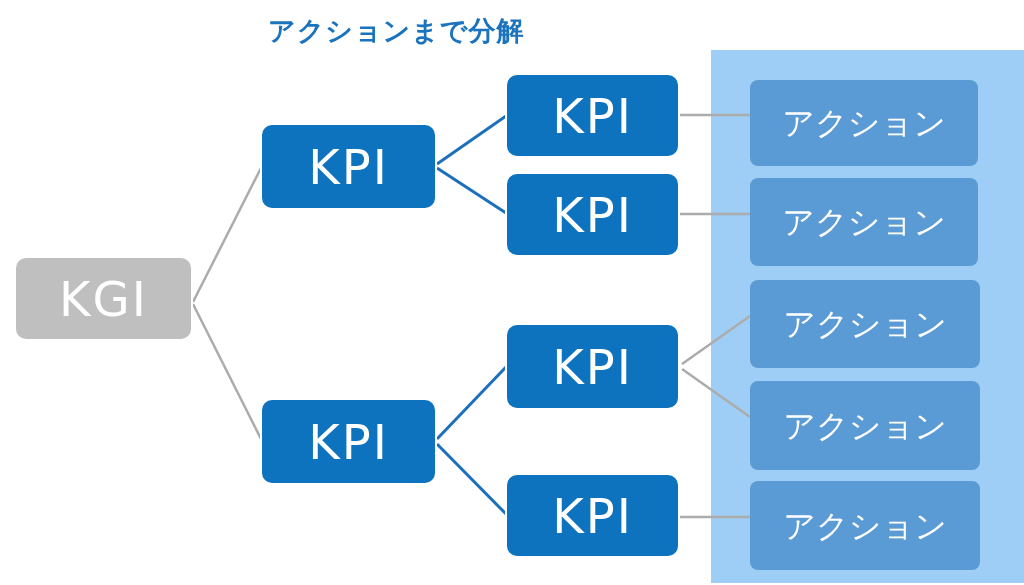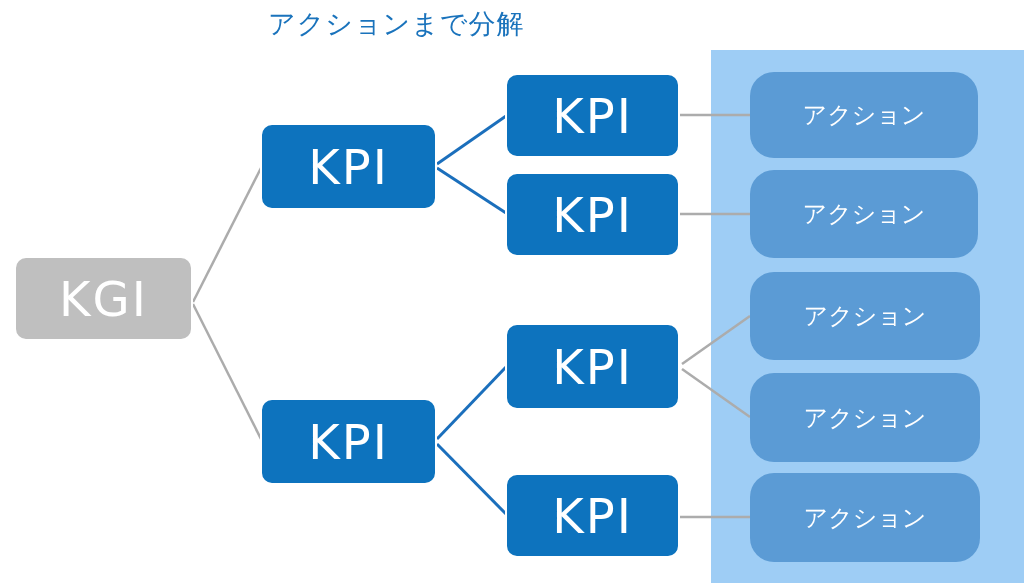--- a/index.html
+++ b/index.html
@@ -41,31 +41,32 @@
     font-size:48px;letter-spacing:2px;
   }
   .kpi-l2-top{left:260px;top:123px;width:177px;height:87px;}
   .kpi-l2-bottom{left:260px;top:398px;width:177px;height:87px;}
   .kpi-l3-1{left:505px;top:73px;width:175px;height:85px;}
   .kpi-l3-2{left:505px;top:172px;width:175px;height:85px;}
   .kpi-l3-3{left:505px;top:323px;width:175px;height:87px;}
   .kpi-l3-4{left:505px;top:473px;width:175px;height:85px;}
   .action{
     background:var(--action-fill,#5B9BD5);
-    border-radius:24px;
-    font-size:24px;
+    border-radius:8px;
+    font-size:32px;
+    margin-top:8px;
   }
   .action-1{left:750px;top:72px;width:228px;height:86px;}
   .action-2{left:750px;top:170px;width:228px;height:88px;}
   .action-3{left:750px;top:272px;width:230px;height:88px;}
   .action-4{left:750px;top:373px;width:230px;height:89px;}
   .action-5{left:750px;top:473px;width:230px;height:89px;}
   .diagram-title{
-    position:absolute;left:268px;top:6px;
-    font-size:27px;font-weight:normal;
+    position:absolute;left:268px;top:13px;
+    font-size:27px;font-weight:bold;
     color:var(--title-color,#1A73BC);
     letter-spacing:1px;
     white-space:nowrap;
   }
 </style>
 </head>
 <body>
 
 <div class="stage">
 

